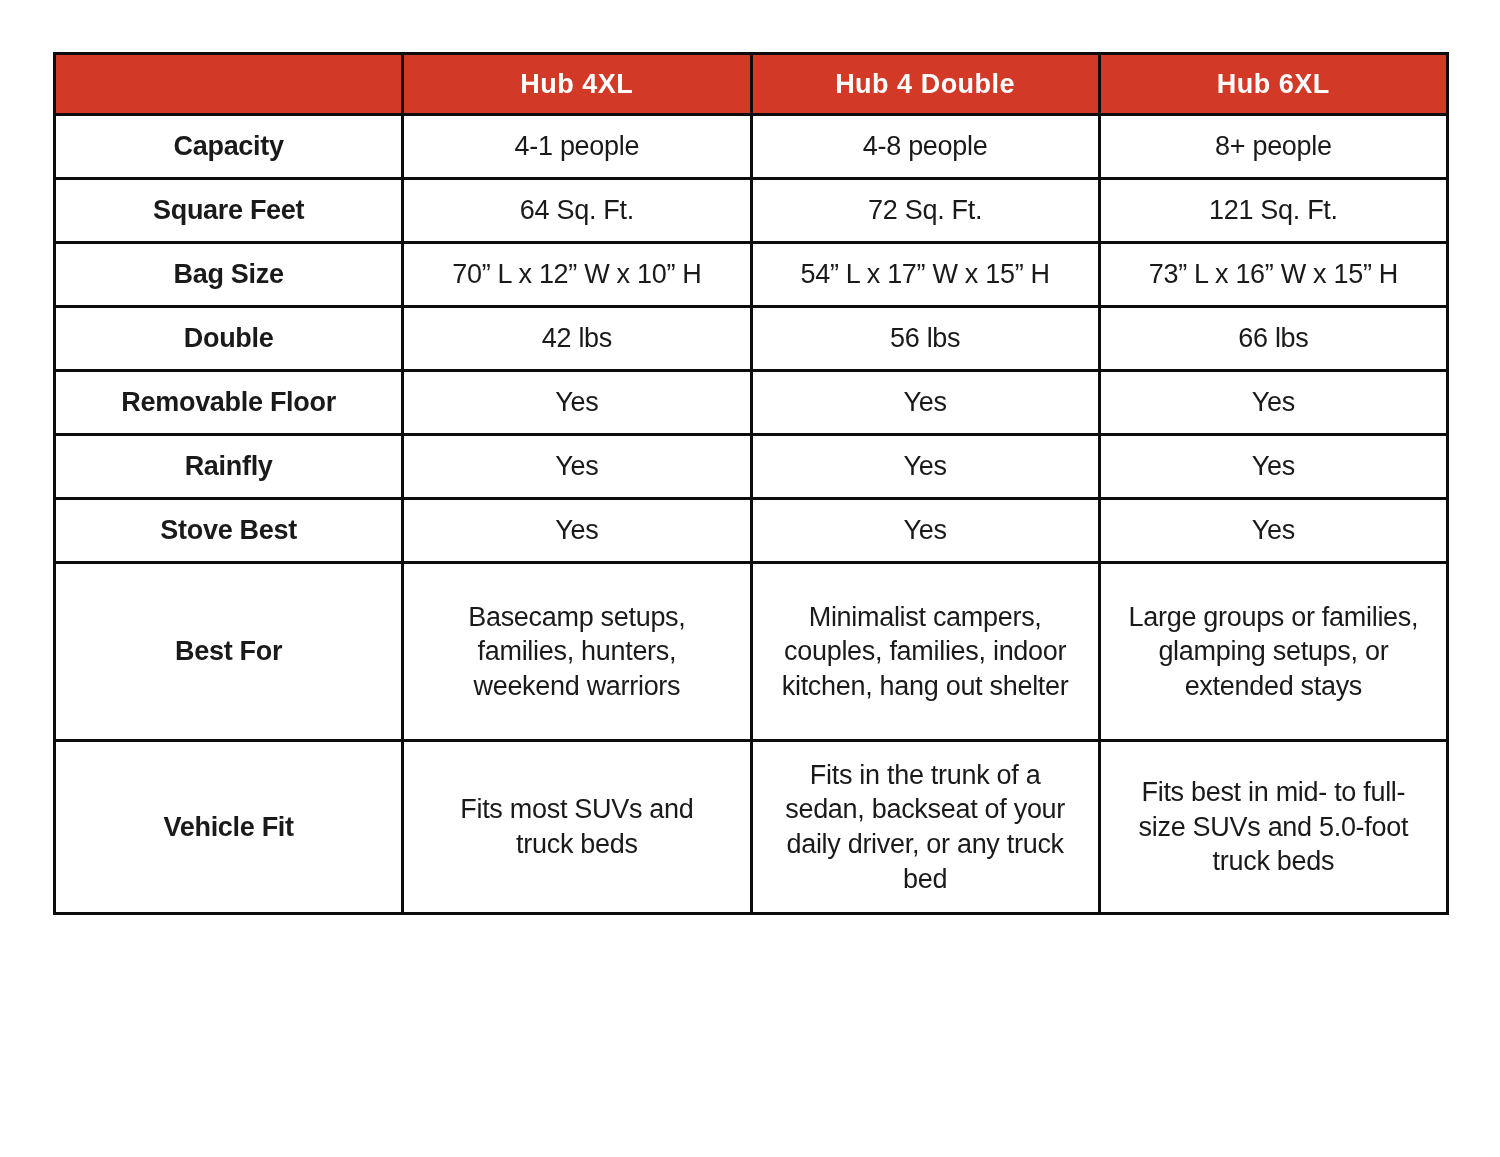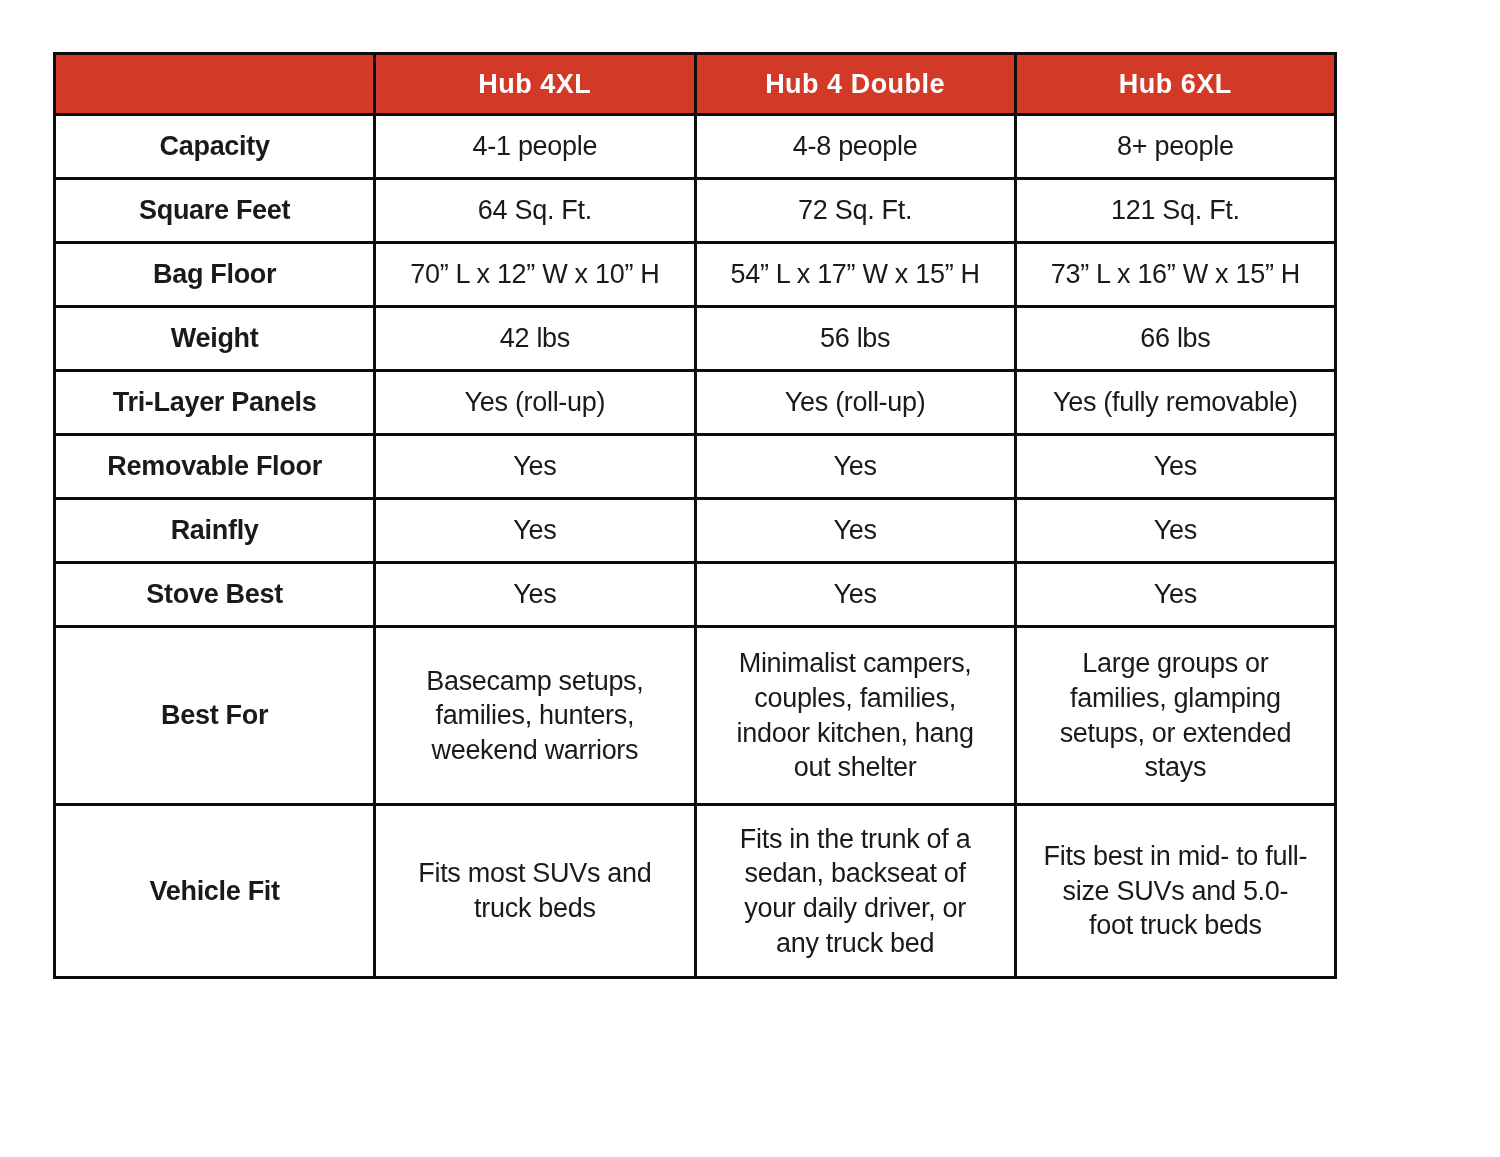--- a/index.html
+++ b/index.html
@@ -11,21 +11,21 @@
   .page {
     width: 1500px;
     height: 1157px;
     background: #ffffff;
     box-sizing: border-box;
     padding: 52px 52px 0 53px;
   }
   table.spec {
     border-collapse: collapse;
     table-layout: fixed;
-    width: 1284px;
+    width: 1396px;
     color: #1a1a1a;
   }
   table.spec col { width: 25%; }
   table.spec th, table.spec td {
     border: 3px solid #0d0d0d;
     text-align: center;
     vertical-align: middle;
     box-sizing: border-box;
     overflow: hidden;
   }
@@ -84,36 +84,30 @@
         <td>4-8 people</td>
         <td>8+ people</td>
       </tr>
       <tr class="body-row">
         <th>Square Feet</th>
         <td>64 Sq. Ft.</td>
         <td>72 Sq. Ft.</td>
         <td>121 Sq. Ft.</td>
       </tr>
       <tr class="body-row">
-        <th>Bag Floor</th>
+        <th>Bag Size</th>
         <td>70” L  x 12” W x 10” H</td>
         <td>54” L x 17” W x 15” H</td>
         <td>73” L x 16” W x 15” H</td>
       </tr>
       <tr class="body-row">
-        <th>Weight</th>
+        <th>Double</th>
         <td>42 lbs</td>
         <td>56 lbs</td>
         <td>66 lbs</td>
-      </tr>
-      <tr class="body-row">
-        <th>Tri-Layer Panels</th>
-        <td>Yes (roll-up)</td>
-        <td>Yes (roll-up)</td>
-        <td>Yes (fully removable)</td>
       </tr>
       <tr class="body-row">
         <th>Removable Floor</th>
         <td>Yes</td>
         <td>Yes</td>
         <td>Yes</td>
       </tr>
       <tr class="body-row">
         <th>Rainfly</th>
         <td>Yes</td>

